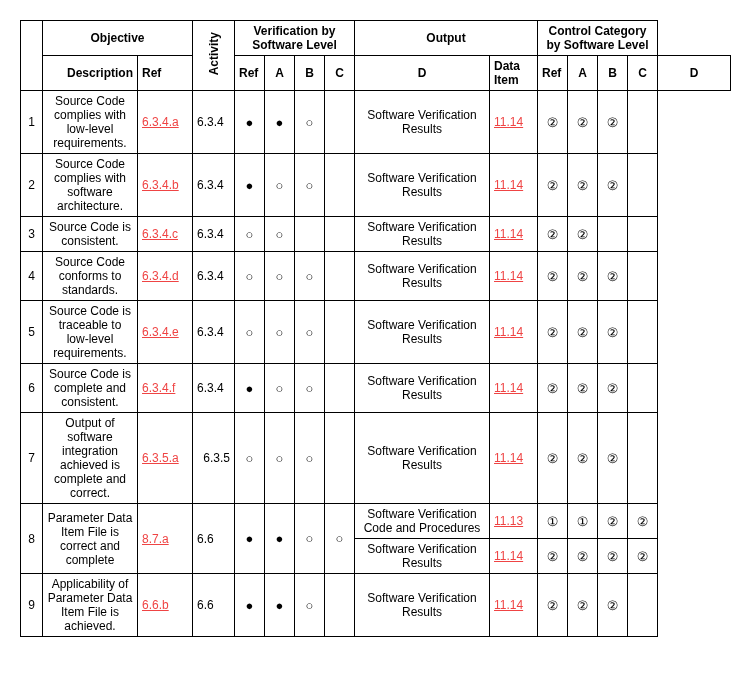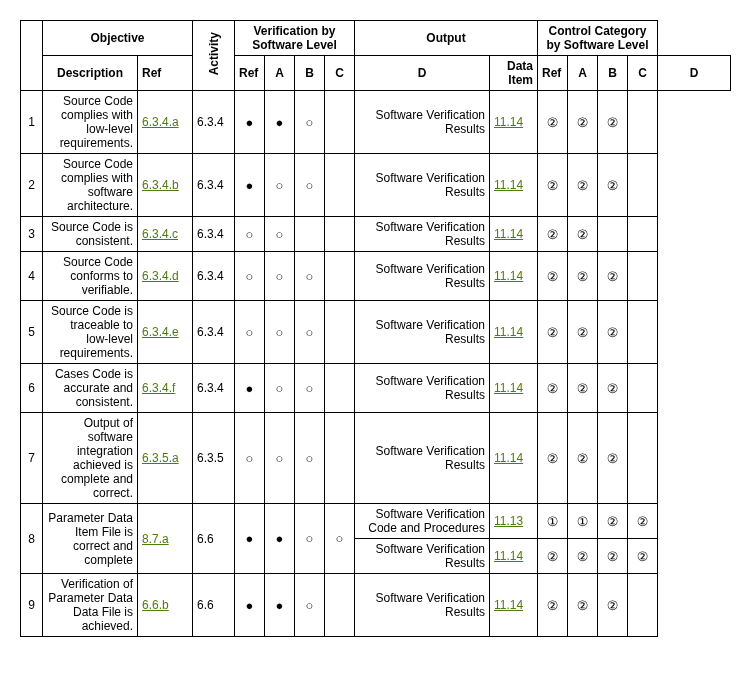--- a/index.html
+++ b/index.html
@@ -27,31 +27,31 @@
   .vtext {
     writing-mode: vertical-rl;
     transform: rotate(180deg);
     text-align: center;
     white-space: nowrap;
   }
   .rownum {
     text-align: center;
   }
   .ref a, .outref a {
-    color: #4d7c0f;
+    color: #ef4444;
     text-decoration: underline;
     cursor: pointer;
   }
   .sym {
     text-align: center;
     font-size: 13px;
     line-height: 1;
   }
   .desc, .outitem {
-    text-align: right;
+    text-align: center;
   }
   col.c-num   { width: 22px; }
   col.c-desc  { width: 95px; }
   col.c-ref   { width: 55px; }
   col.c-act   { width: 42px; }
   col.c-app   { width: 30px; }
   col.c-out   { width: 135px; }
   col.c-oref  { width: 48px; }
   col.c-cat   { width: 30px; }
 </style>
@@ -78,28 +78,28 @@
   <thead>
     <tr>
       <th rowspan="2"></th>
       <th colspan="2">Objective</th>
       <th rowspan="2"><span class="vtext">Activity</span></th>
       <th colspan="4">Verification by Software Level</th>
       <th colspan="2">Output</th>
       <th colspan="4">Control Category by Software Level</th>
     </tr>
     <tr>
-      <th class="hdr" style="text-align:center">Description</th>
+      <th class="hdr" style="text-align:right">Description</th>
       <th class="hdr" style="text-align:left">Ref</th>
       <th class="hdr" style="text-align:left">Ref</th>
       <th class="hdr">A</th>
       <th class="hdr">B</th>
       <th class="hdr">C</th>
       <th class="hdr">D</th>
-      <th class="hdr" style="text-align:right">Data Item</th>
+      <th class="hdr" style="text-align:left">Data Item</th>
       <th class="hdr" style="text-align:left">Ref</th>
       <th class="hdr">A</th>
       <th class="hdr">B</th>
       <th class="hdr">C</th>
       <th class="hdr">D</th>
     </tr>
   </thead>
   <tbody id="tbody">
       <tr>
         <td class="rownum" rowspan="1">1</td>
@@ -144,21 +144,21 @@
         <td class="sym" rowspan="1"></td>
         <td class="outitem">Software Verification Results</td>
         <td class="outref"><a>11.14</a></td>
         <td class="sym">②</td>
         <td class="sym">②</td>
         <td class="sym"></td>
         <td class="sym"></td>
       </tr>
       <tr>
         <td class="rownum" rowspan="1">4</td>
-        <td class="desc" rowspan="1">Source Code conforms to verifiable.</td>
+        <td class="desc" rowspan="1">Source Code conforms to standards.</td>
         <td class="ref" rowspan="1"><a>6.3.4.d</a></td>
         <td rowspan="1" style="text-align: left;">6.3.4</td>
         <td class="sym" rowspan="1">○</td>
         <td class="sym" rowspan="1">○</td>
         <td class="sym" rowspan="1">○</td>
         <td class="sym" rowspan="1"></td>
         <td class="outitem">Software Verification Results</td>
         <td class="outref"><a>11.14</a></td>
         <td class="sym">②</td>
         <td class="sym">②</td>
@@ -176,39 +176,39 @@
         <td class="sym" rowspan="1"></td>
         <td class="outitem">Software Verification Results</td>
         <td class="outref"><a>11.14</a></td>
         <td class="sym">②</td>
         <td class="sym">②</td>
         <td class="sym">②</td>
         <td class="sym"></td>
       </tr>
       <tr>
         <td class="rownum" rowspan="1">6</td>
-        <td class="desc" rowspan="1">Cases Code is accurate and consistent.</td>
+        <td class="desc" rowspan="1">Source Code is complete and consistent.</td>
         <td class="ref" rowspan="1"><a>6.3.4.f</a></td>
         <td rowspan="1" style="text-align: left;">6.3.4</td>
         <td class="sym" rowspan="1">●</td>
         <td class="sym" rowspan="1">○</td>
         <td class="sym" rowspan="1">○</td>
         <td class="sym" rowspan="1"></td>
         <td class="outitem">Software Verification Results</td>
         <td class="outref"><a>11.14</a></td>
         <td class="sym">②</td>
         <td class="sym">②</td>
         <td class="sym">②</td>
         <td class="sym"></td>
       </tr>
       <tr>
         <td class="rownum" rowspan="1">7</td>
         <td class="desc" rowspan="1">Output of software integration achieved is complete and correct.</td>
         <td class="ref" rowspan="1"><a>6.3.5.a</a></td>
-        <td rowspan="1" style="text-align: left;">6.3.5</td>
+        <td rowspan="1" style="text-align: right;">6.3.5</td>
         <td class="sym" rowspan="1">○</td>
         <td class="sym" rowspan="1">○</td>
         <td class="sym" rowspan="1">○</td>
         <td class="sym" rowspan="1"></td>
         <td class="outitem">Software Verification Results</td>
         <td class="outref"><a>11.14</a></td>
         <td class="sym">②</td>
         <td class="sym">②</td>
         <td class="sym">②</td>
         <td class="sym"></td>
@@ -232,21 +232,21 @@
       <tr>
         <td class="outitem">Software Verification Results</td>
         <td class="outref"><a>11.14</a></td>
         <td class="sym">②</td>
         <td class="sym">②</td>
         <td class="sym">②</td>
         <td class="sym">②</td>
       </tr>
       <tr>
         <td class="rownum" rowspan="1">9</td>
-        <td class="desc" rowspan="1">Verification of Parameter Data Data File is achieved.</td>
+        <td class="desc" rowspan="1">Applicability of Parameter Data Item File is achieved.</td>
         <td class="ref" rowspan="1"><a>6.6.b</a></td>
         <td rowspan="1" style="text-align: left;">6.6</td>
         <td class="sym" rowspan="1">●</td>
         <td class="sym" rowspan="1">●</td>
         <td class="sym" rowspan="1">○</td>
         <td class="sym" rowspan="1"></td>
         <td class="outitem">Software Verification Results</td>
         <td class="outref"><a>11.14</a></td>
         <td class="sym">②</td>
         <td class="sym">②</td>

